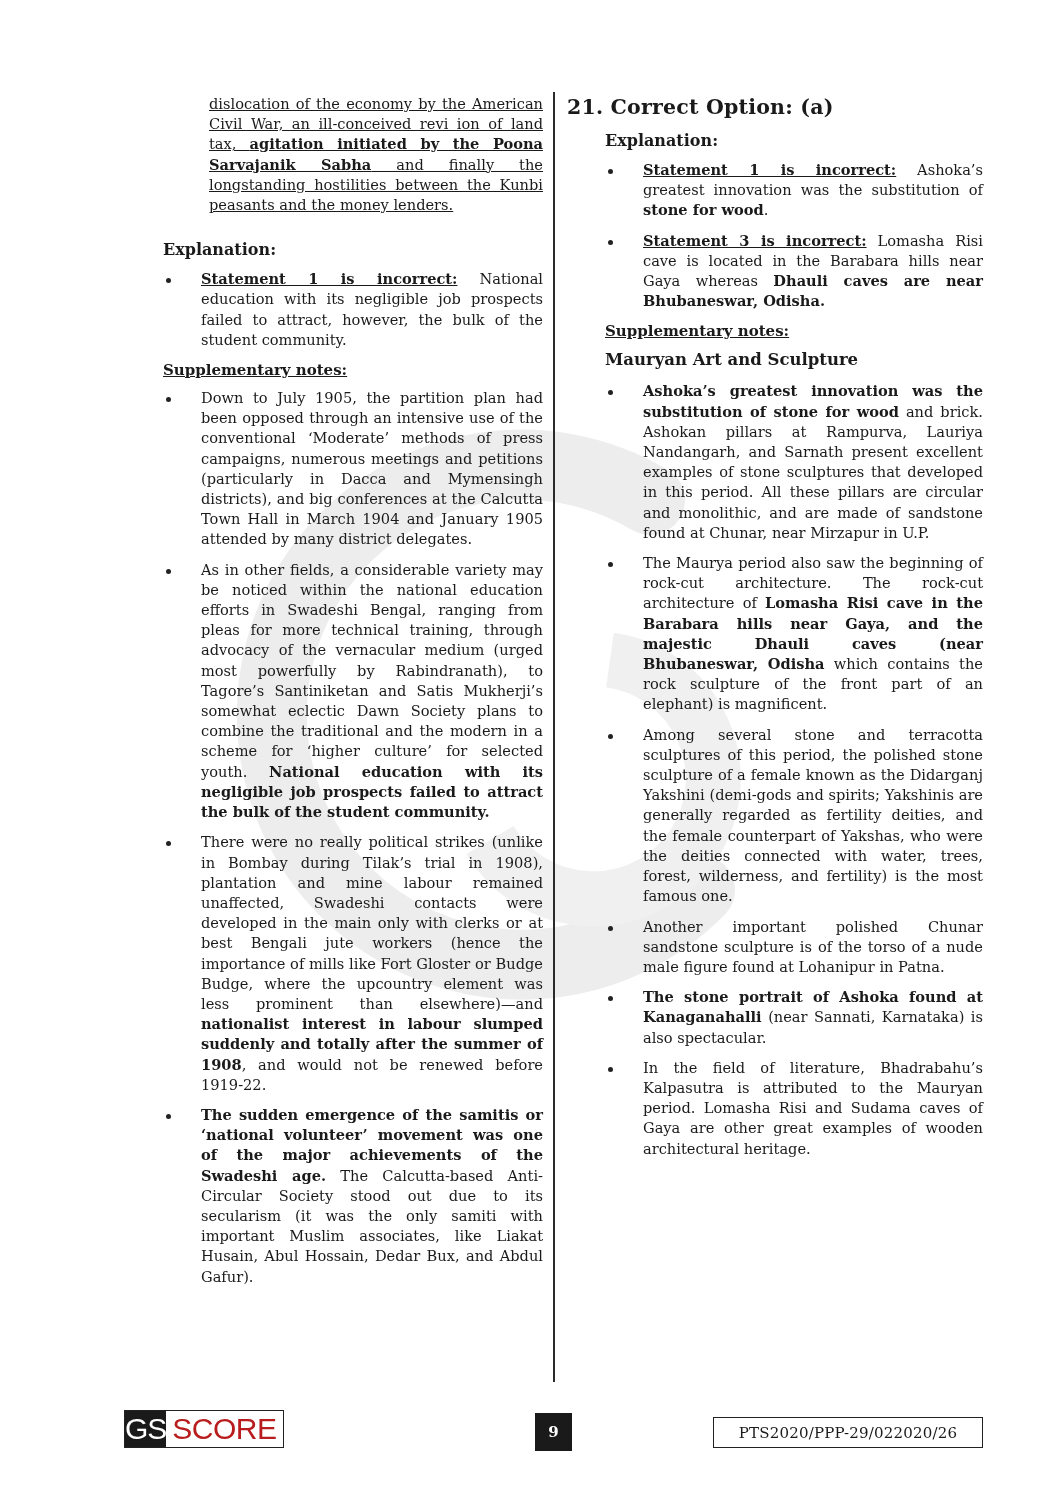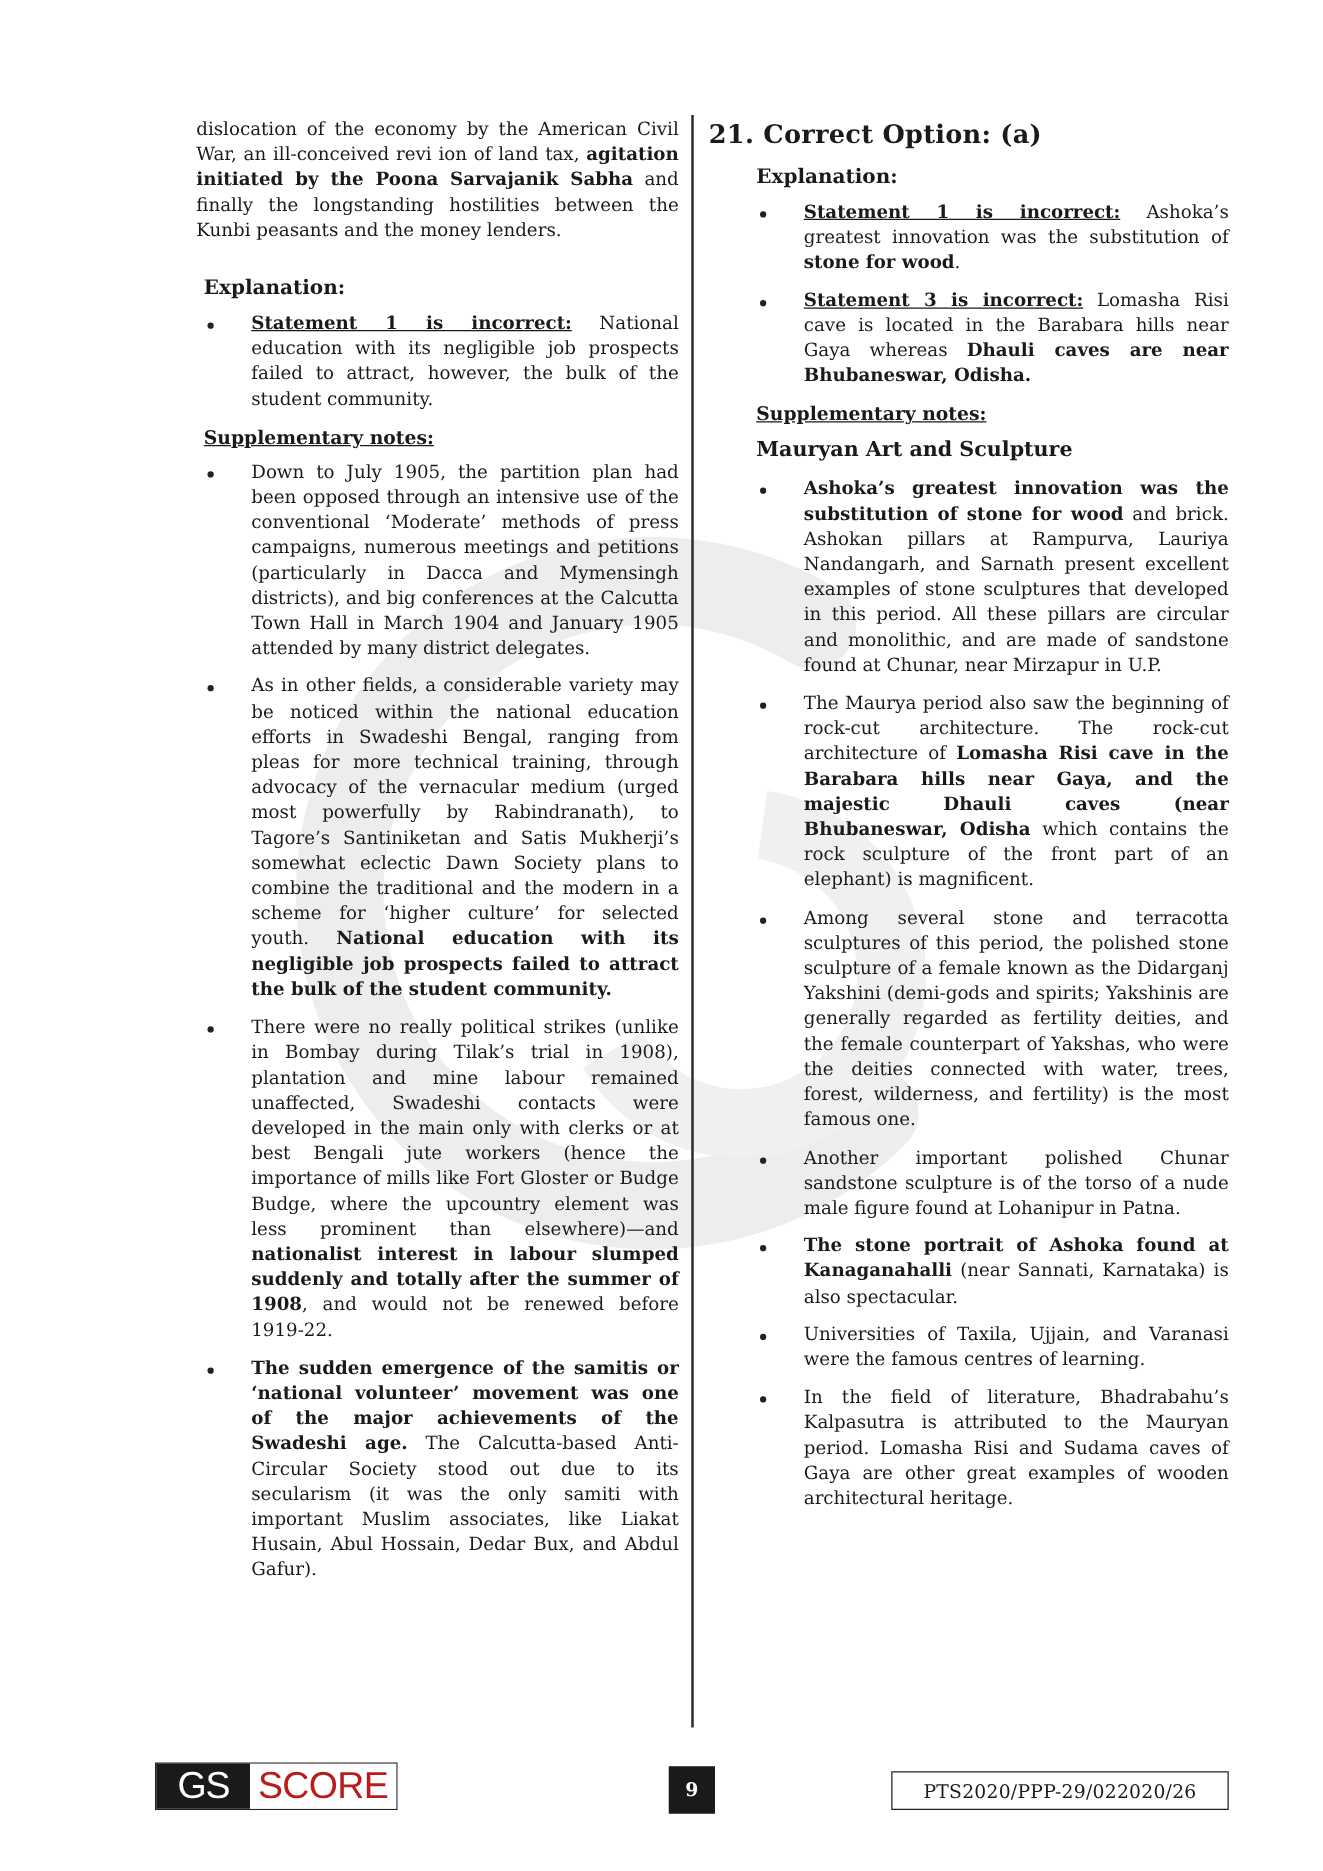--- a/index.html
+++ b/index.html
@@ -16,21 +16,21 @@
     position: absolute; top: 94px; z-index: 1;
     font-size: 14.6px; line-height: 20.2px;
   }
   .col.left { left: 125px; width: 418px; }
   .col.right { left: 567px; width: 416px; }
   .divider {
     position: absolute; left: 553px; top: 92px; width: 2px; height: 1290px;
     background: #2b2b2b; z-index: 1;
   }
   .para { text-align: justify; margin: 0; }
-  .indent1 { margin-left: 32px; }
+  .indent1 { margin-left: 84px; text-decoration: underline; }
   h2.qhead {
     font-size: 20.5px; font-weight: bold; margin: 0 0 10px 0; line-height: 26px;
     letter-spacing: 0.2px;
   }
   .sub { margin-left: 38px; }
   .expl { font-weight: bold; font-size: 16px; margin: 0 0 8px 0; line-height: 22px; }
   .supp { font-weight: bold; font-size: 15px; text-decoration: underline; margin: 10px 0 8px 0; line-height: 20px; }
   .topic { font-weight: bold; font-size: 16.5px; margin: 0 0 10px 0; line-height: 22px; }
   ul.bullets { list-style: none; margin: 0; padding: 0; }
   ul.bullets li {
@@ -42,21 +42,21 @@
   }
   .u { text-decoration: underline; font-weight: bold; }
   b { font-weight: bold; }
   .gap-sec { height: 24px; }
   .footer-logo {
     position: absolute; left: 124px; top: 1410px; height: 36px; display: flex;
     border: 1.5px solid #222; z-index: 1;
   }
   .footer-logo .gs {
     background: #1a1a1a; color: #ffffff; font-family: "Liberation Sans", sans-serif;
-    font-size: 30px; line-height: 36px; padding: 0 17px; letter-spacing: -1px;
+    font-size: 30px; line-height: 36px; padding: 0 0; letter-spacing: -1px;
   }
   .footer-logo .score {
     background: #fff; color: #b91c1c; font-family: "Liberation Sans", sans-serif;
     font-size: 30px; line-height: 36px; padding: 0 6px; letter-spacing: -0.5px;
   }
   .page-num {
     position: absolute; left: 535px; top: 1413px; width: 37px; height: 38px;
     background: #1a1a1a; color: #fff; font-weight: bold; font-size: 15px;
     display: flex; align-items: center; justify-content: center; z-index: 1;
   }
@@ -145,24 +145,20 @@
       <li>
         <span class="dot"></span>
         <span>Another important polished Chunar sandstone sculpture is of the torso of a nude male figure found at Lohanipur in Patna.</span>
       </li>
       <li>
         <span class="dot"></span>
         <b>The stone portrait of Ashoka found at Kanaganahalli</b><span> (near Sannati, Karnataka) is also spectacular.</span>
       </li>
       <li>
         <span class="dot"></span>
-        <span>Universities of Taxila, Ujjain, and Varanasi were the famous centres of learning.</span>
-      </li>
-      <li>
-        <span class="dot"></span>
         <span>In the field of literature, Bhadrabahu’s Kalpasutra is attributed to the Mauryan period. Lomasha Risi and Sudama caves of Gaya are other great examples of wooden architectural heritage.</span>
       </li>
     </ul>
   </div>
 </div>
 
 <div class="footer-logo">
   <span class="gs">GS</span>
   <span class="score">SCORE</span>
 </div>

